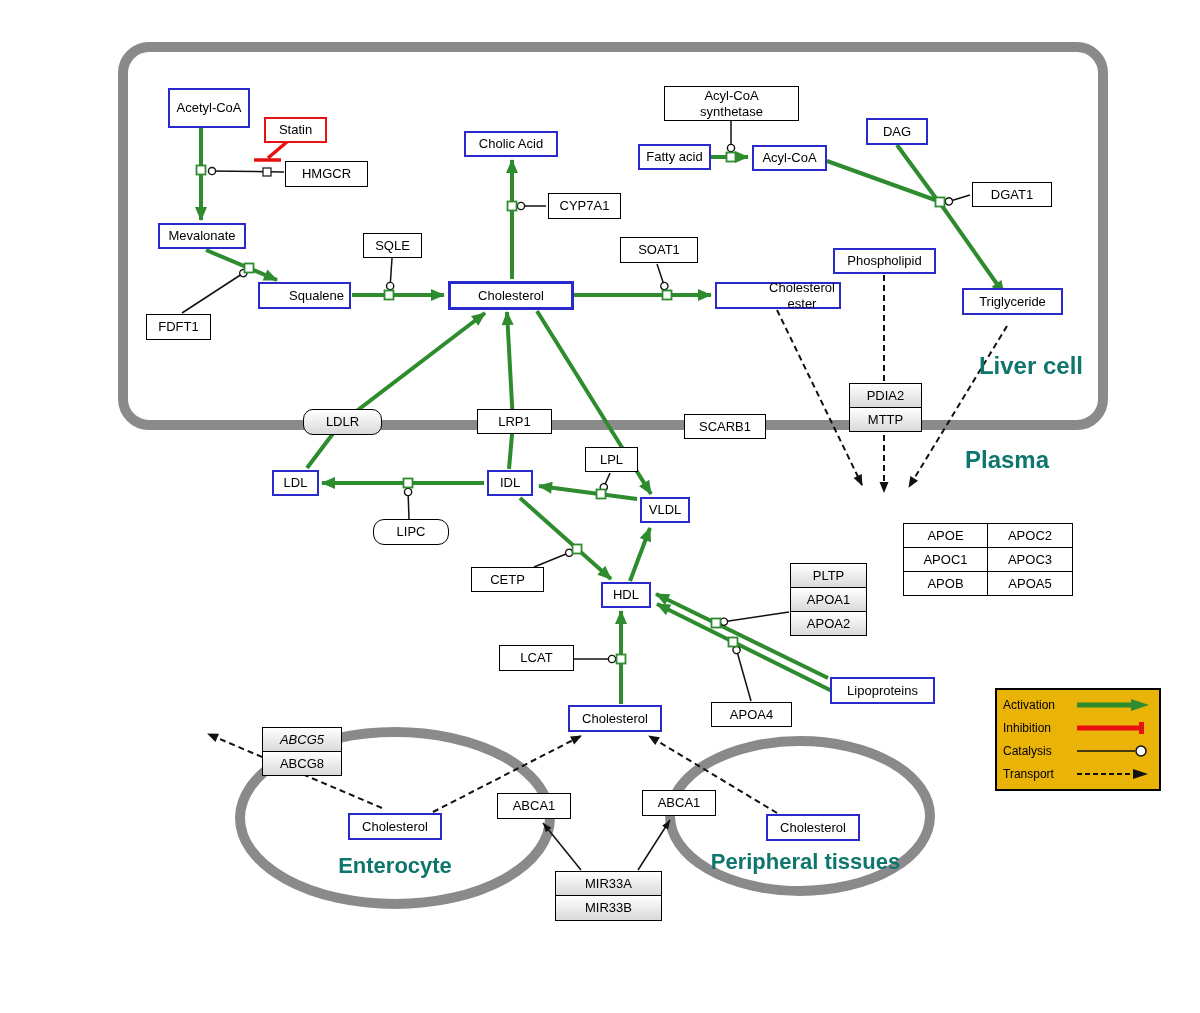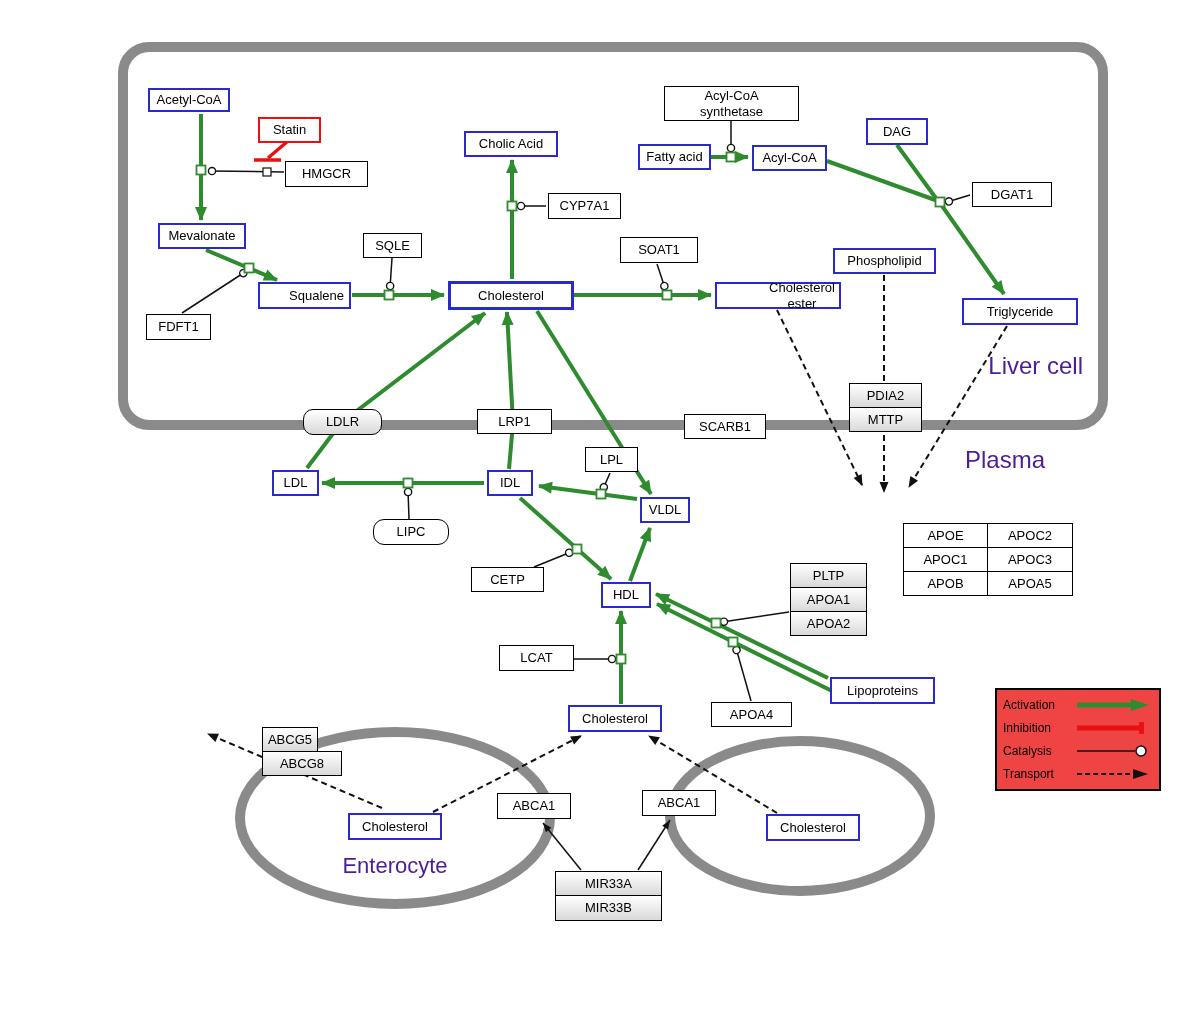--- a/index.html
+++ b/index.html
@@ -15,23 +15,23 @@
   .membrane{fill:none;stroke:#8a8a8a;stroke-width:10;}
   .node{position:absolute;display:flex;align-items:center;justify-content:center;
         background:#fff;font-size:13px;color:#000;text-align:center;box-sizing:border-box;
         line-height:1.2;}
   .node span{white-space:pre-line;}
   .met{border:2px solid #2929cc;}
   .met-big{border:3px solid #2929cc;}
   .red{border:2px solid #e81010;}
   .gene{border:1px solid #000;}
   .grad{border:1px solid #000;background:linear-gradient(#ffffff,#d9d9d9);}
-  .region-label{position:absolute;font-weight:normal;color:#4c1d95;}
+  .region-label{position:absolute;font-weight:bold;color:#0f766e;}
   .legend{position:absolute;left:995px;top:688px;width:166px;height:103px;border:2px solid #000;
-          background:#ef4444;box-sizing:border-box;display:flex;flex-direction:column;justify-content:space-around;
+          background:#eab308;box-sizing:border-box;display:flex;flex-direction:column;justify-content:space-around;
           padding:3px 6px;}
   .legend-row{display:flex;align-items:center;justify-content:space-between;height:22px;}
   .legend-row .lbl{font-size:12px;color:#000;}
 </style>
 </head>
 <body>
 
 <div id="canvas">
 
   <svg id="edgelayer" width="1200" height="1013" viewBox="0 0 1200 1013">
@@ -119,24 +119,24 @@
       <rect class="anchor" x="403.5" y="478.5" width="9" height="9"></rect>
       <rect class="anchor" x="596.5" y="489.5" width="9" height="9"></rect>
       <rect class="anchor" x="572.5" y="544.5" width="9" height="9"></rect>
       <rect class="anchor" x="616.5" y="654.5" width="9" height="9"></rect>
       <rect class="anchor" x="711.5" y="618.5" width="9" height="9"></rect>
       <rect class="anchor" x="728.5" y="637.5" width="9" height="9"></rect>
       <rect x="263" y="168" width="8" height="8" fill="#fff" stroke="#111" stroke-width="1.2"></rect>
     </g>
   </svg>
 
-  <div class="node met" style="left:148px;top:88px;width:82px;height:24px;">
+  <div class="node met" style="left:168px;top:88px;width:82px;height:40px;">
       <span>Acetyl-CoA</span>
     </div>
-  <div class="node red" style="left:258px;top:117px;width:63px;height:26px;">
+  <div class="node red" style="left:264px;top:117px;width:63px;height:26px;">
       <span>Statin</span>
     </div>
   <div class="node gene" style="left:285px;top:161px;width:83px;height:26px;">
       <span>HMGCR</span>
     </div>
   <div class="node met" style="left:158px;top:223px;width:88px;height:26px;">
       <span>Mevalonate</span>
     </div>
   <div class="node gene" style="left:146px;top:314px;width:65px;height:26px;">
       <span>FDFT1</span>
@@ -174,21 +174,21 @@
     </div>
   <div class="node met" style="left:866px;top:118px;width:62px;height:27px;">
       <span>DAG</span>
     </div>
   <div class="node gene" style="left:972px;top:182px;width:80px;height:25px;">
       <span>DGAT1</span>
     </div>
   <div class="node met" style="left:833px;top:248px;width:103px;height:26px;">
       <span>Phospholipid</span>
     </div>
-  <div class="node met" style="left:962px;top:298px;width:116px;height:27px;">
+  <div class="node met" style="left:962px;top:288px;width:101px;height:27px;">
       <span>Triglyceride</span>
     </div>
 
   <div class="node grad" style="left:849px;top:383px;width:73px;height:25px;">
       <span>PDIA2</span>
     </div>
   <div class="node grad" style="left:849px;top:407px;width:73px;height:25px;">
       <span>MTTP</span>
     </div>
   <div class="node grad" style="left:303px;top:409px;width:79px;height:26px;border-radius:10px;">
@@ -256,21 +256,21 @@
   <div class="node gene" style="left:987px;top:547px;width:86px;height:25px;">
       <span>APOC3</span>
     </div>
   <div class="node gene" style="left:903px;top:571px;width:85px;height:25px;">
       <span>APOB</span>
     </div>
   <div class="node gene" style="left:987px;top:571px;width:86px;height:25px;">
       <span>APOA5</span>
     </div>
 
-  <div class="node grad" style="left:262px;top:727px;width:56px;height:25px;">
+  <div class="node grad" style="left:262px;top:727px;width:80px;height:25px;font-style:italic;">
       <span>ABCG5</span>
     </div>
   <div class="node grad" style="left:262px;top:751px;width:80px;height:25px;">
       <span>ABCG8</span>
     </div>
   <div class="node met" style="left:348px;top:813px;width:94px;height:27px;">
       <span>Cholesterol</span>
     </div>
   <div class="node gene" style="left:497px;top:793px;width:74px;height:26px;">
       <span>ABCA1</span>
@@ -284,20 +284,21 @@
   <div class="node grad" style="left:555px;top:871px;width:107px;height:25px;">
       <span>MIR33A</span>
     </div>
   <div class="node grad" style="left:555px;top:895px;width:107px;height:26px;">
       <span>MIR33B</span>
     </div>
 
   <div class="region-label" style="left:948px;top:352px;width:135px;font-size:24px;text-align:right;">Liver cell</div>
   <div class="region-label" style="left:965px;top:446px;width:110px;font-size:24px;">Plasma</div>
   <div class="region-label" style="left:315px;top:853px;width:160px;font-size:22px;text-align:center;">Enterocyte</div>
+  <div class="region-label" style="left:698px;top:849px;width:215px;font-size:22px;text-align:center;">Peripheral tissues</div>
 
   <div class="legend">
     <div class="legend-row">
       <span class="lbl">Activation</span>
       <svg width="78" height="16">
         <line x1="2" y1="8" x2="56" y2="8" stroke-width="5" stroke="#2e8b2e"></line>
         <polygon points="56,2 74,8 56,14" fill="#2e8b2e"></polygon>
       </svg>
     </div>
     <div class="legend-row">

